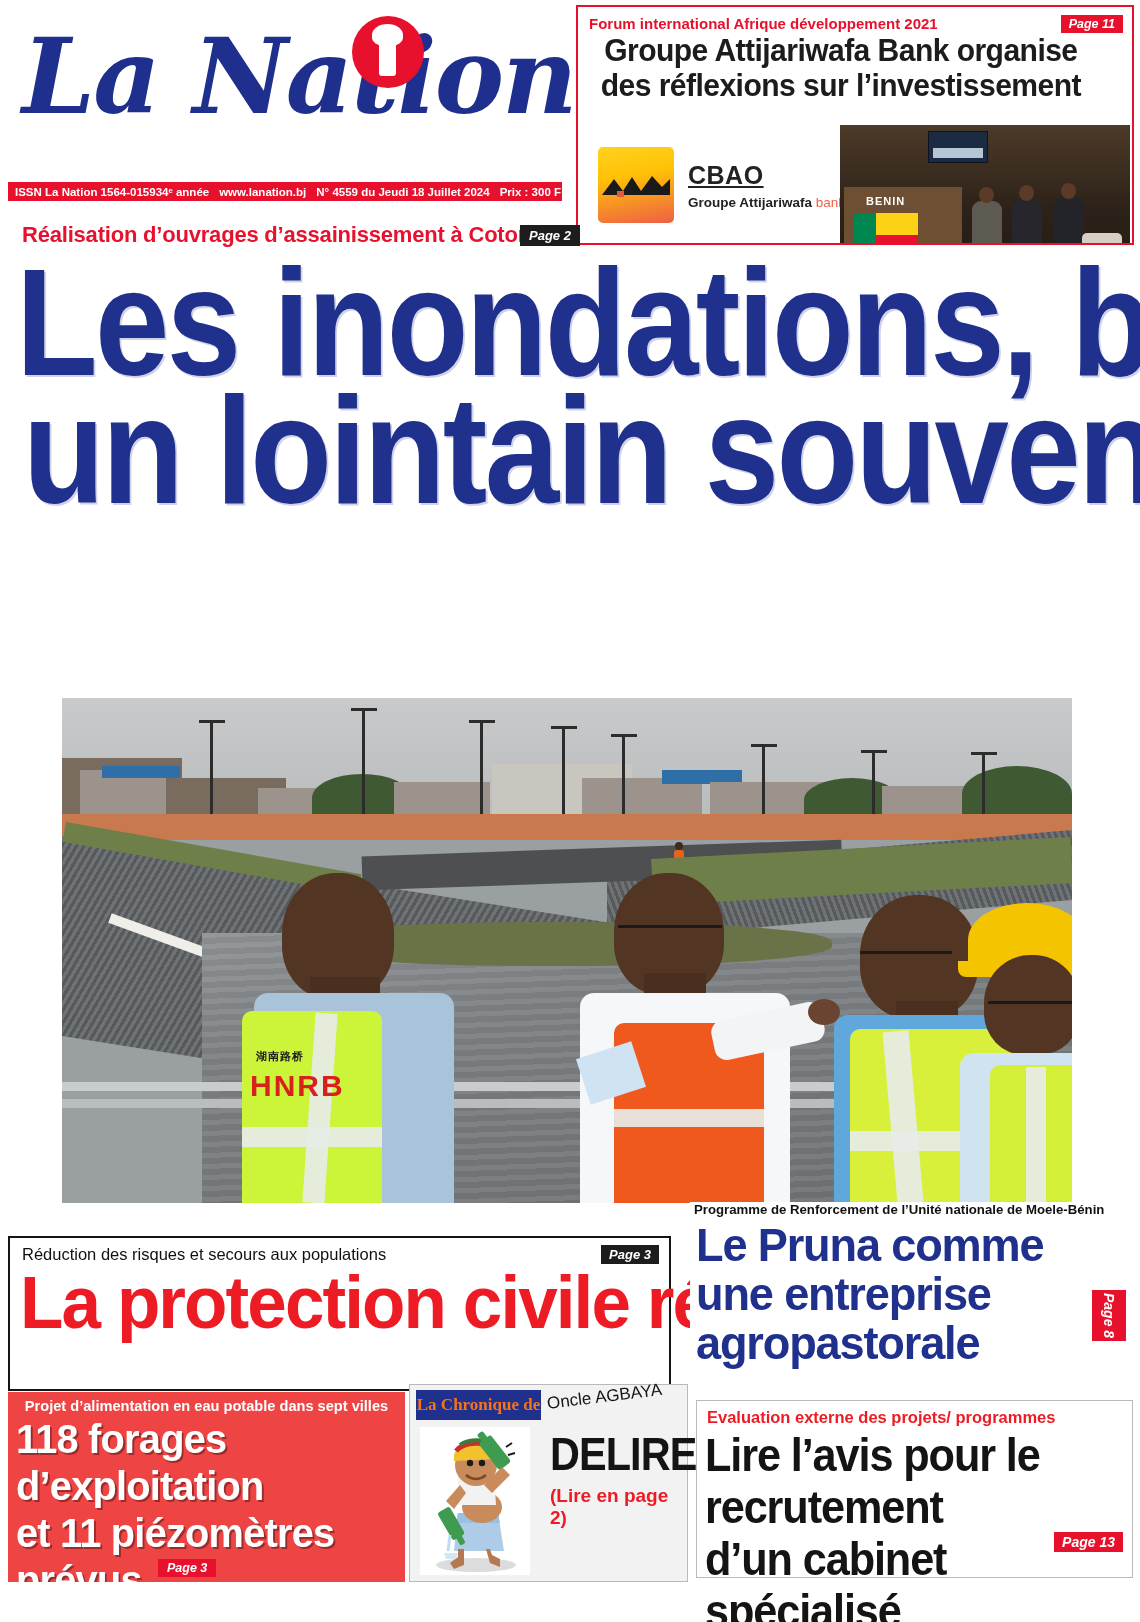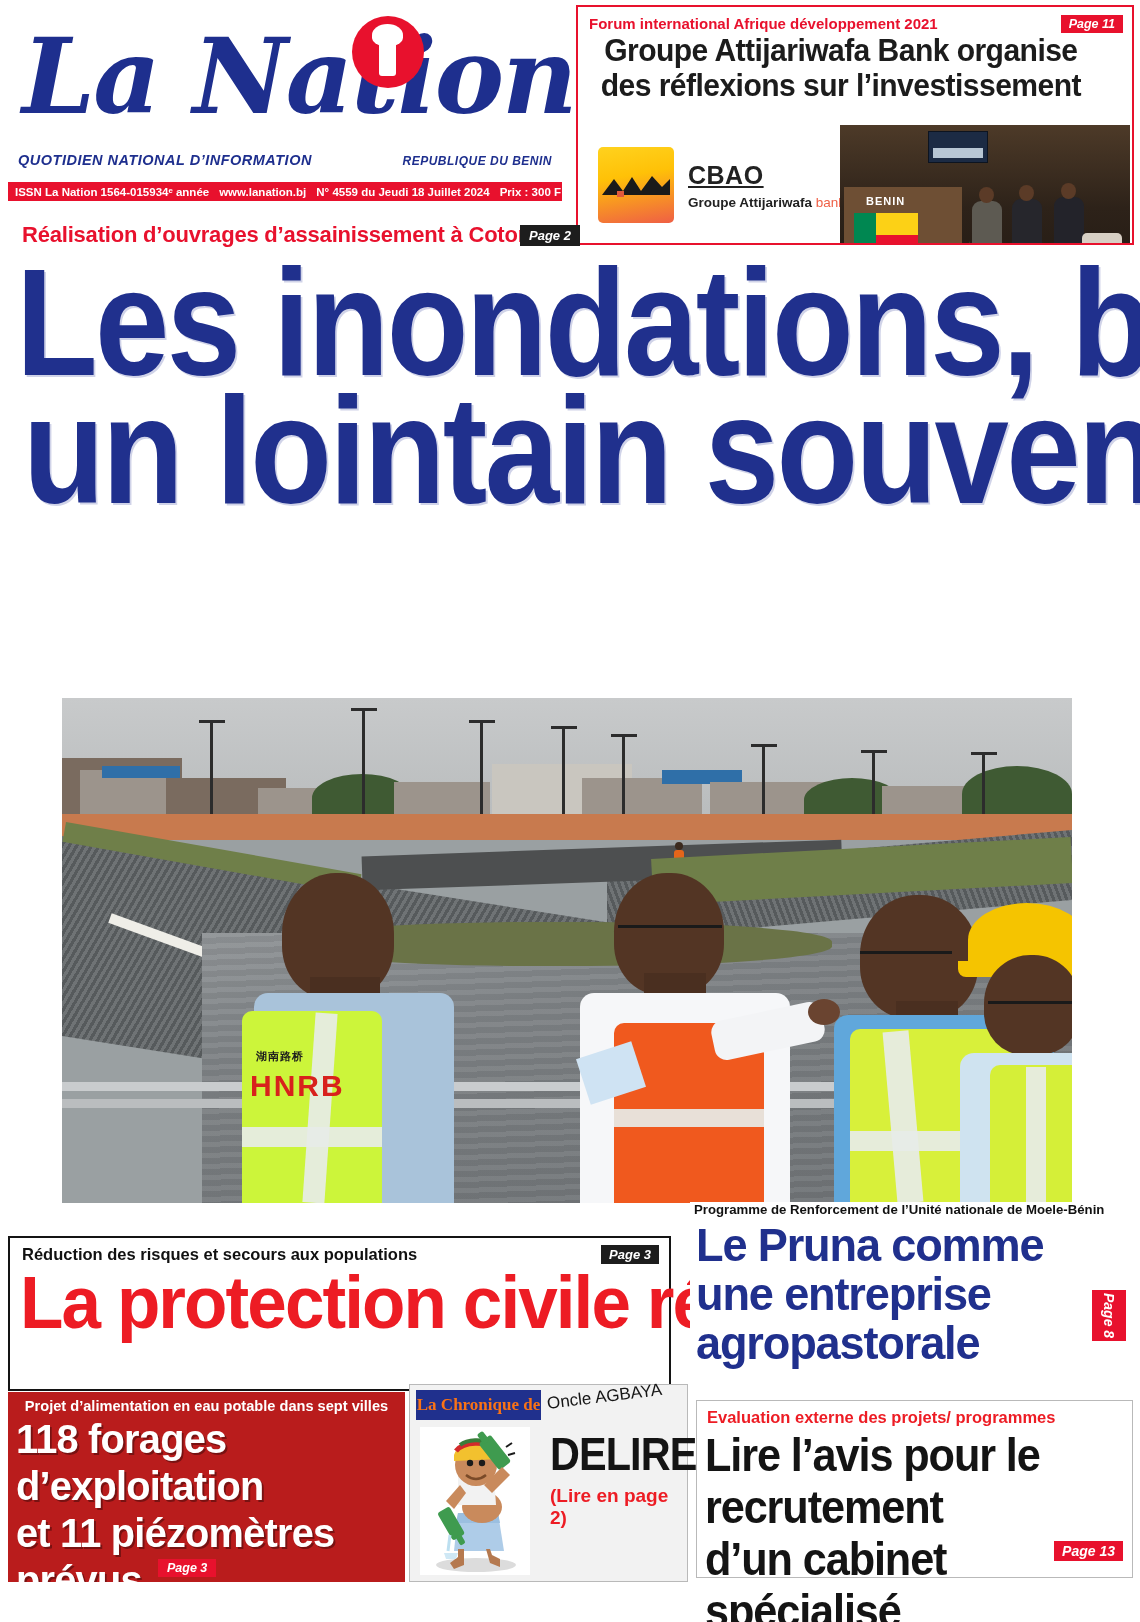--- a/index.html
+++ b/index.html
@@ -185,21 +185,21 @@
   .fig .helmet-brim{ position:absolute; background:#f5c400; border-radius:0 0 8px 8px; }
   .fig .arm{ position:absolute; background:#f3f4f6; border-radius:12px; }
   .fig .hand{ position:absolute; background:#6a4430; border-radius:50%; }
   .fig .paper{ position:absolute; background:#cfe3f3; transform:rotate(-18deg); }
 
   
   .box-civile{
     position:absolute; left:8px; top:1236px; width:663px; height:155px;
     border:2px solid #141414; background:#fff;
   }
-  .bc-kicker{ position:absolute; left:12px; top:7px; font-size:16.5px; font-weight:700; color:#111; }
+  .bc-kicker{ position:absolute; left:12px; top:7px; font-size:16.5px; font-weight:400; color:#111; }
   .bc-page{ position:absolute; right:10px; top:7px; background:#1d1d1d; color:#fff;
     font-style:italic; font-weight:700; font-size:13px; padding:2px 8px; }
   .bc-title{
     position:absolute; left:10px; top:28px; width:645px;
     color:#ed1c24; font-weight:700; font-size:74px; line-height:74px;
     letter-spacing:-2px; white-space:nowrap;
     transform:scaleX(.96); transform-origin:left top;
   }
 
   .box-pruna{
@@ -216,21 +216,21 @@
   .bp-page{
     position:absolute; right:8px; top:88px;
     background:#e8112d; color:#fff; font-style:italic; font-weight:700;
     font-size:14px; padding:3px 9px;
     writing-mode:vertical-rl; text-orientation:mixed;
   }
 
   
   .box-forages{
     position:absolute; left:8px; top:1392px; width:397px; height:190px;
-    background:#b91c1c; color:#fff; overflow:hidden;
+    background:#ef4444; color:#fff; overflow:hidden;
   }
   .bf-kicker{ position:absolute; left:0; top:6px; width:397px; text-align:center;
     font-size:14.6px; font-weight:700; }
   .bf-title{
     position:absolute; left:8px; top:24px; width:384px;
     font-weight:700; font-size:41px; line-height:47px; letter-spacing:-.8px;
     text-shadow:2px 2px 0 rgba(0,0,0,.35);
     transform:scaleX(.97); transform-origin:left top;
   }
   .bf-page{
@@ -273,38 +273,34 @@
     border:1px solid #b9b9b9; background:#fff;
   }
   .av-kicker{ position:absolute; left:10px; top:7px; color:#ed1c24; font-weight:700; font-size:16.5px; }
   .av-title{
     position:absolute; left:8px; top:28px; width:424px;
     font-weight:700; color:#141414; font-size:47px; line-height:52px;
     letter-spacing:-1.2px;
     transform:scaleX(.92); transform-origin:left top;
   }
   .av-page{
-    position:absolute; right:9px; bottom:16px;
+    position:absolute; right:9px; bottom:25px;
     background:#e8112d; color:#fff; font-style:italic; font-weight:700;
     font-size:14px; padding:2px 8px;
   }
 </style>
 </head>
 <body>
 
 <div class="page">
 
   <div class="masthead">
     <div class="logo-wrap">
       <div class="logo-text">La Nation</div>
       <div class="logo-dot"></div>
-    </div>
-    <div class="tagline-row">
-      <div class="tagline-left">QUOTIDIEN  NATIONAL  D’INFORMATION</div>
-      <div class="tagline-right">REPUBLIQUE DU BENIN</div>
     </div>
     <div class="issn-bar">
       <span>ISSN La Nation 1564-0159</span>
       <span class="sp"></span>
       <span>34ᵉ année</span>
       <span class="sq"></span>
       <span class="sp"></span>
       <span>www.lanation.bj</span>
       <span class="sq"></span>
       <span>N° 4559 du Jeudi 18 Juillet  2024</span>

